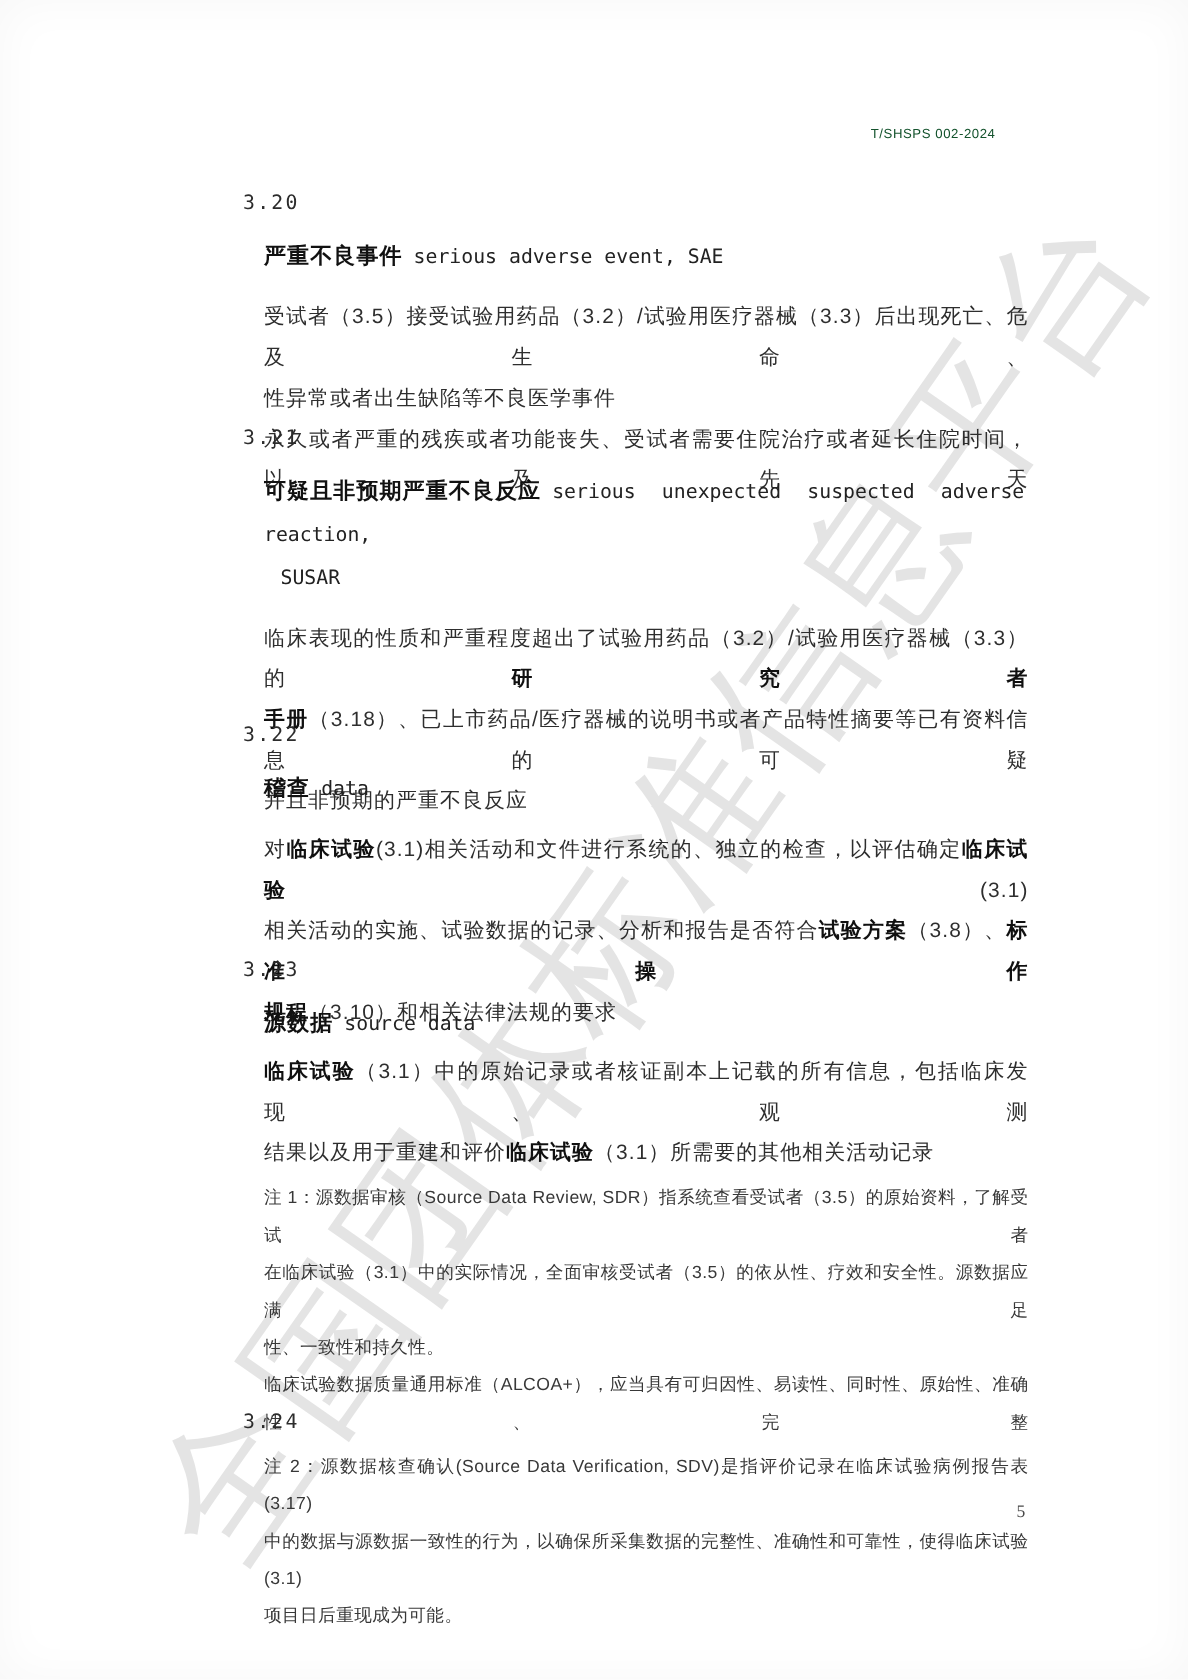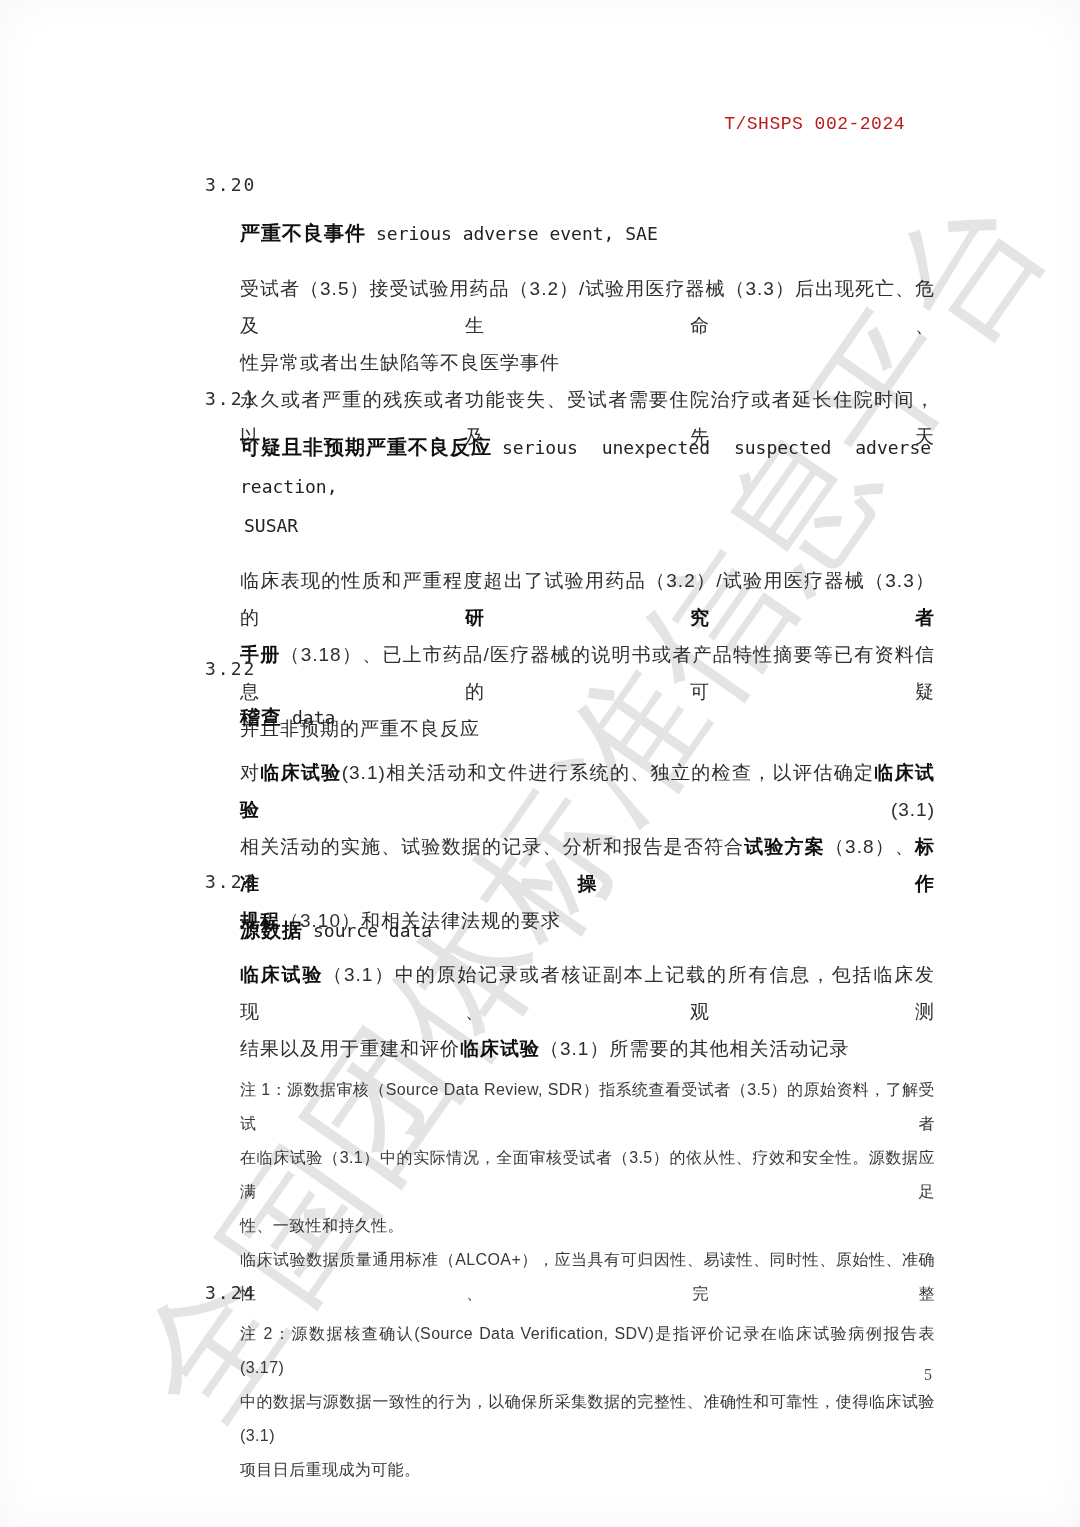--- a/index.html
+++ b/index.html
@@ -24,46 +24,47 @@
     white-space:nowrap;
     color:rgba(90,90,90,0.16);
     font-weight:400;
     pointer-events:none;
     user-select:none;
   }
   
   .doc-header{
     position:absolute;
     top:114px;right:175px;
-    font-family:Liberation Mono, monospace;
-    font-size:18px;
-    color:#b91c1c;
+    font-family:Liberation Sans, sans-serif;
+    font-size:12px;
+    color:#14532d;
     letter-spacing:0.5px;
   }
   
   .section{position:absolute;left:205px;width:735px;}
   .sec-0{top:174px}
   .sec-1{top:388px}
   .sec-2{top:658px}
   .sec-3{top:871px}
   .sec-4{top:1282px}
   .clause-number{
     font-family:"DejaVu Sans Mono",monospace;
     font-size:18px;
     letter-spacing:2px;
     color:#2c2c2c;
+    margin-left:16px;
   }
   .term-wrap{margin:19px 0 0 35px;}
   .term-line{line-height:38px;font-size:20px;}
   .term-cn{font-weight:bold;color:#111;letter-spacing:1px;}
   .term-en{
     font-family:"DejaVu Sans Mono",monospace;
     font-size:18px;color:#222;margin-left:10px;
   }
-  .term-line .term-en:first-child{margin-left:4px;}
+  .term-line .term-en:first-child{margin-left:15px;}
   .sec-1 .term-en{word-spacing:13px;}
   .block{margin-left:35px;width:695px;}
   .block.body{margin-top:17px;}
   .sec-3 .block.body{margin-top:6px;}
   .block.note{margin-top:6px;}
   .body .line{
     font-size:19px;
     line-height:37px;
     letter-spacing:1px;
     color:#2e2e2e;

